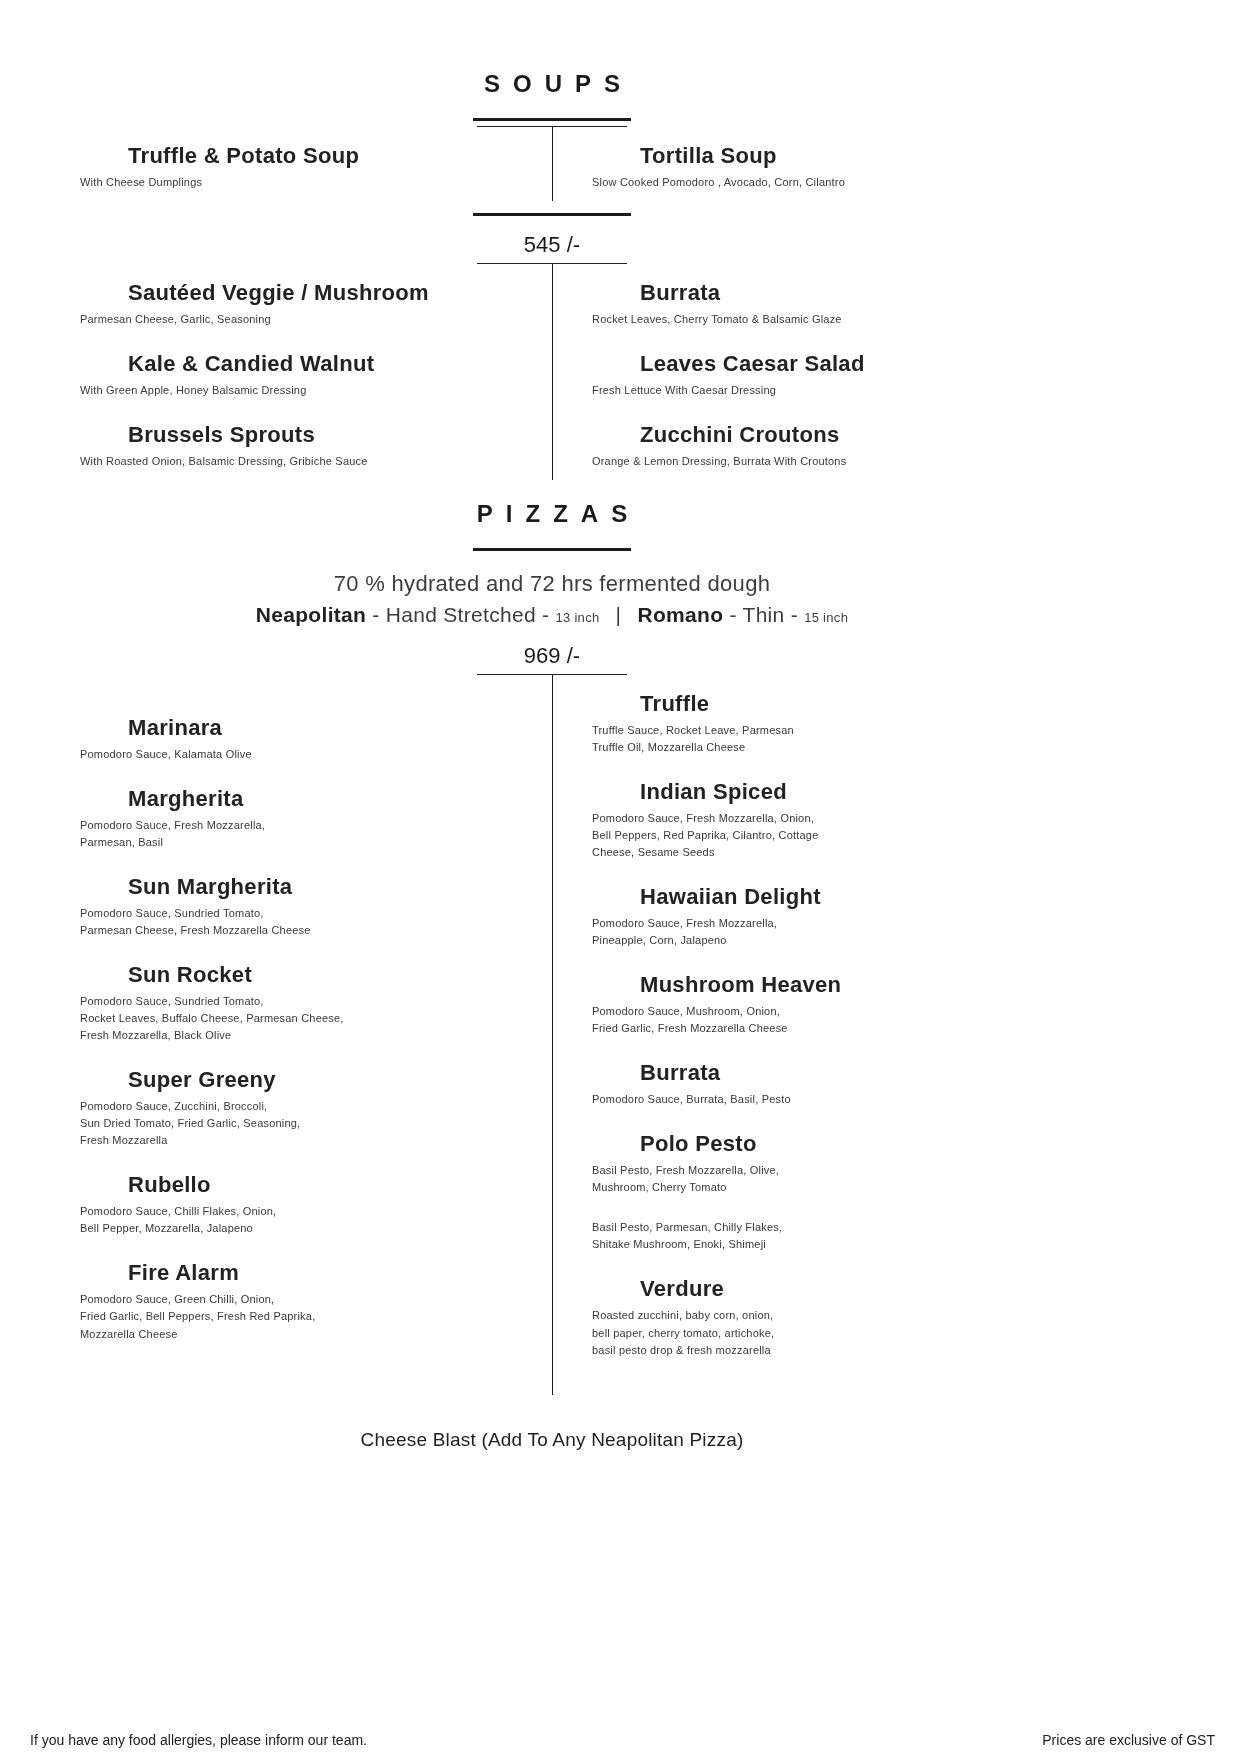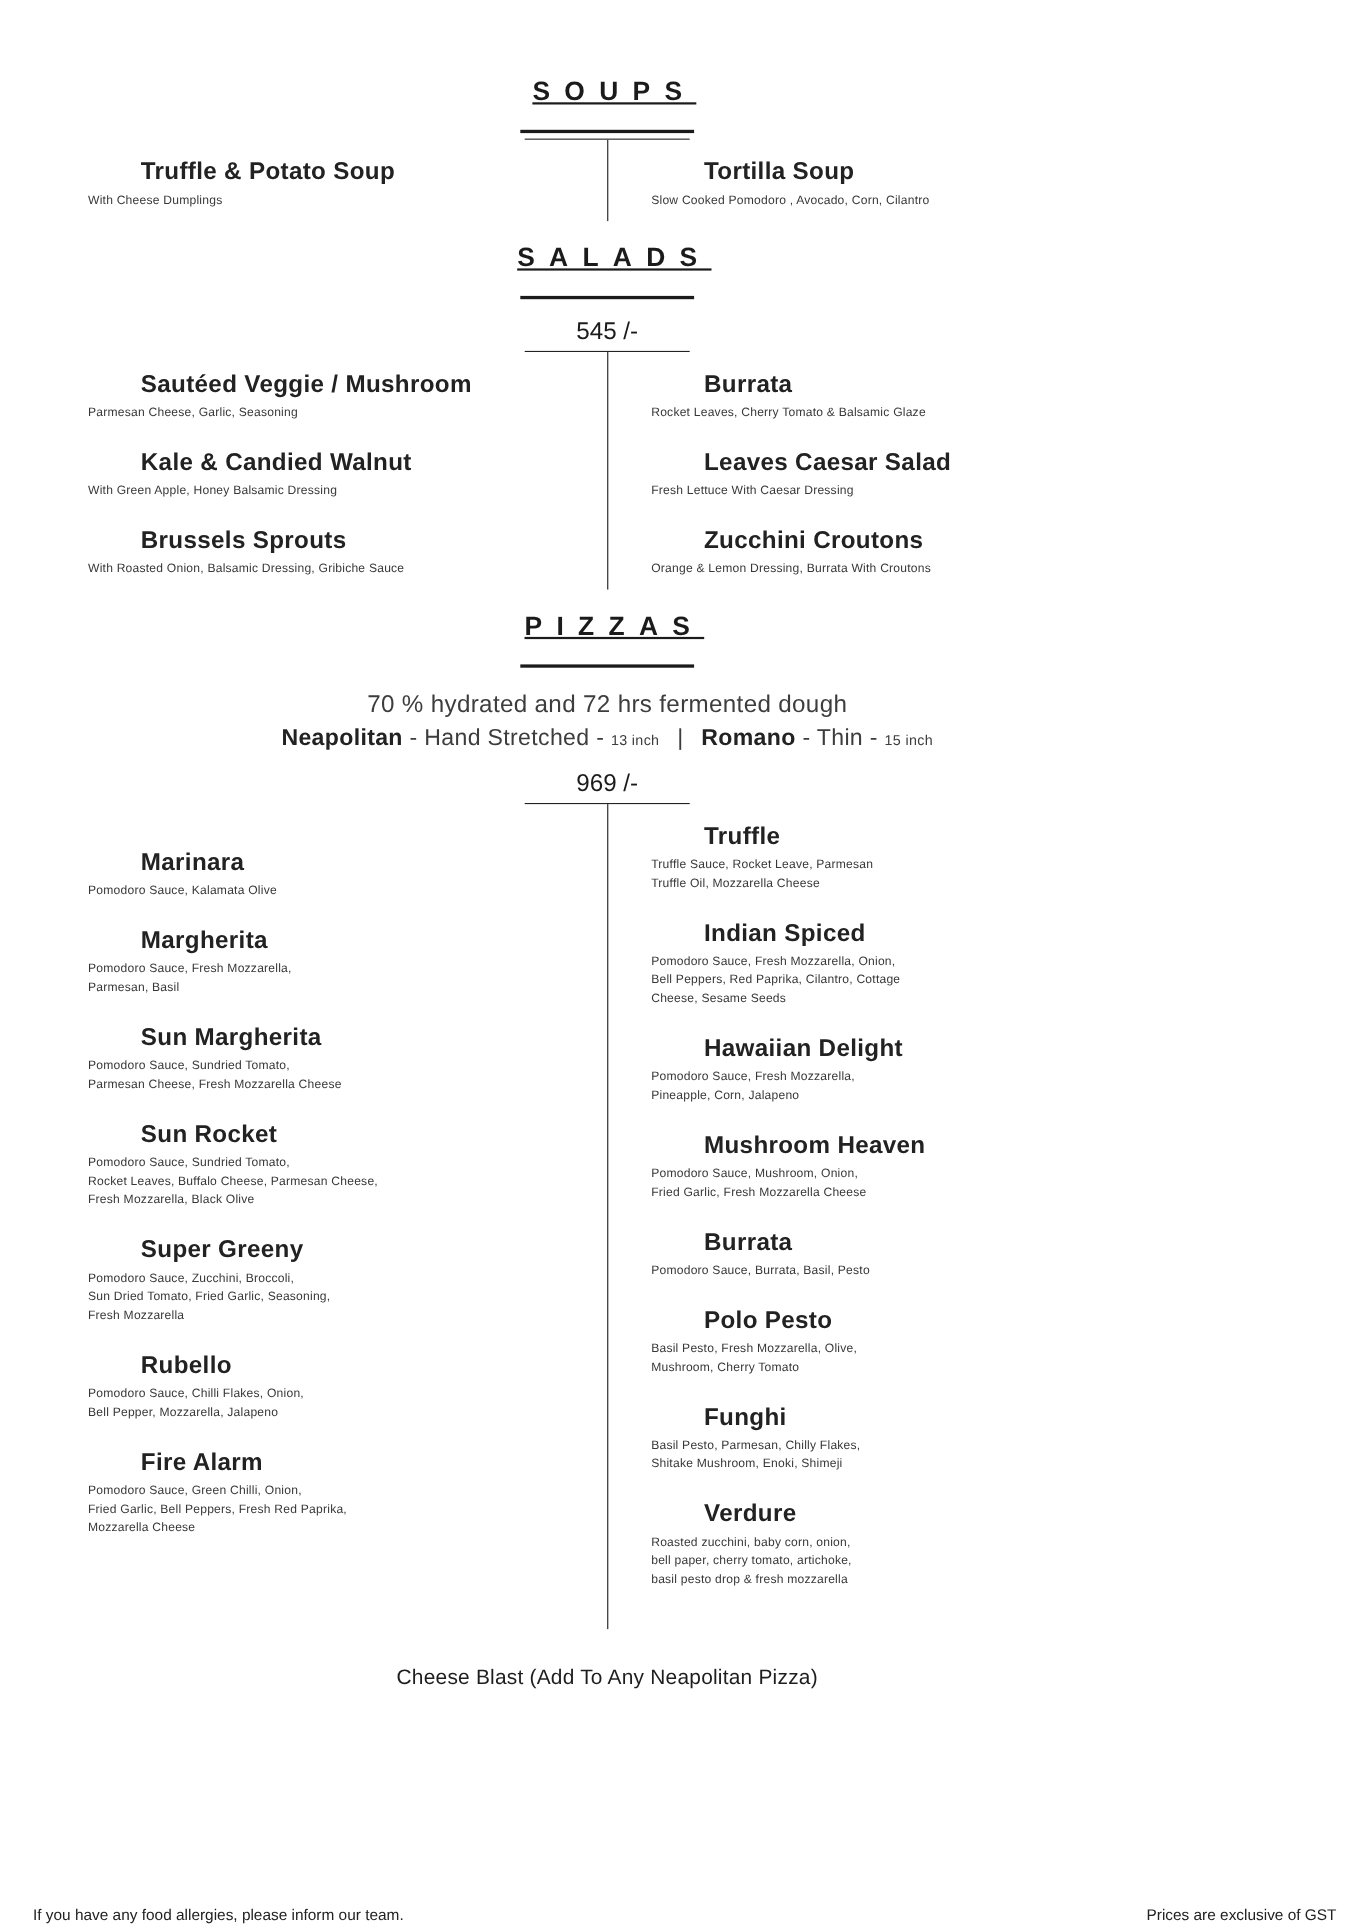--- a/index.html
+++ b/index.html
@@ -11,21 +11,20 @@
     color:#1e1e1e;
     overflow:hidden;
   }
   .menu { width:1104px; padding-top:50px; }
 
   .section-title {
     text-align:center;
     font-size:24px; font-weight:700;
     letter-spacing:13px; text-indent:13px;
     color:#1b1b1b;
-    text-decoration:underline;
   }
   .title-rule {
     width:158px; height:0;
     border-bottom:3px solid #1b1b1b;
     margin:12px auto 0;
   }
   .price {
     text-align:center;
     font-size:22px; font-weight:500;
     color:#1b1b1b;
@@ -108,21 +107,20 @@
         <div class="col right">
           <div class="item">
             <div class="item-name">Tortilla Soup</div>
             <div class="item-desc">Slow Cooked Pomodoro , Avocado, Corn, Cilantro</div>
           </div>
         </div>
       </div>
     </section>
 
     <section class="section salads">
-      <h2 class="section-title">SALADS</h2>
       <div class="title-rule"></div>
       <div class="price">545 /-</div>
       <div class="price-rule"></div>
       <div class="columns">
         <div class="col-divider"></div>
         <div class="col left">
           <div class="item">
             <div class="item-name">Sautéed Veggie / Mushroom</div>
             <div class="item-desc">Parmesan Cheese, Garlic, Seasoning</div>
           </div>
@@ -233,21 +231,20 @@
           <div class="item">
             <div class="item-name">Burrata</div>
             <div class="item-desc">Pomodoro Sauce, Burrata, Basil, Pesto</div>
           </div>
           <div class="item">
             <div class="item-name">Polo Pesto</div>
             <div class="item-desc">Basil Pesto, Fresh Mozzarella, Olive,
 Mushroom, Cherry Tomato</div>
           </div>
           <div class="item">
-            <div class="item-name">Funghi</div>
             <div class="item-desc">Basil Pesto, Parmesan, Chilly Flakes,
 Shitake Mushroom, Enoki, Shimeji</div>
           </div>
           <div class="item">
             <div class="item-name">Verdure</div>
             <div class="item-desc">Roasted zucchini, baby corn, onion,
 bell paper, cherry tomato, artichoke,
 basil pesto drop &amp; fresh mozzarella</div>
           </div>
         </div>

